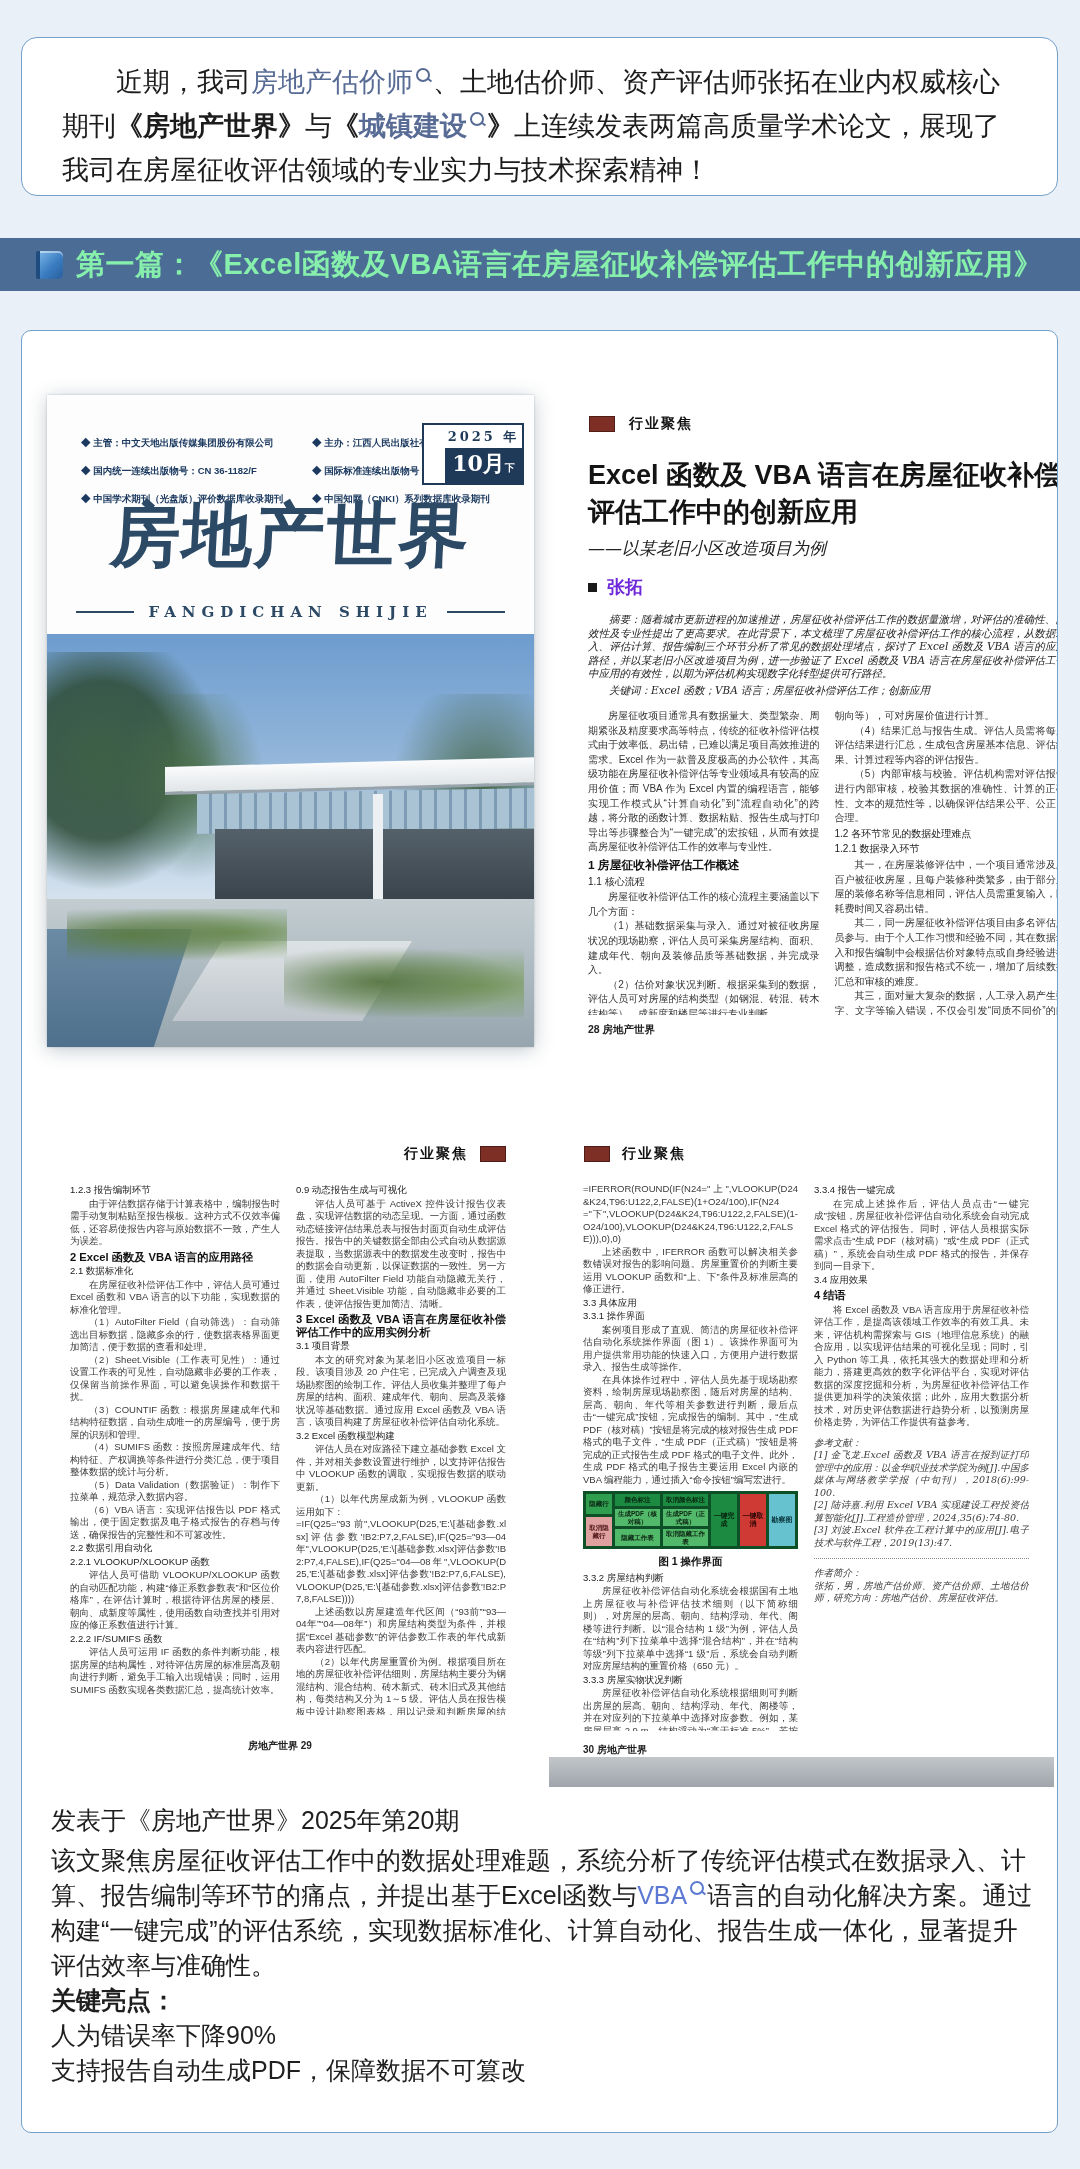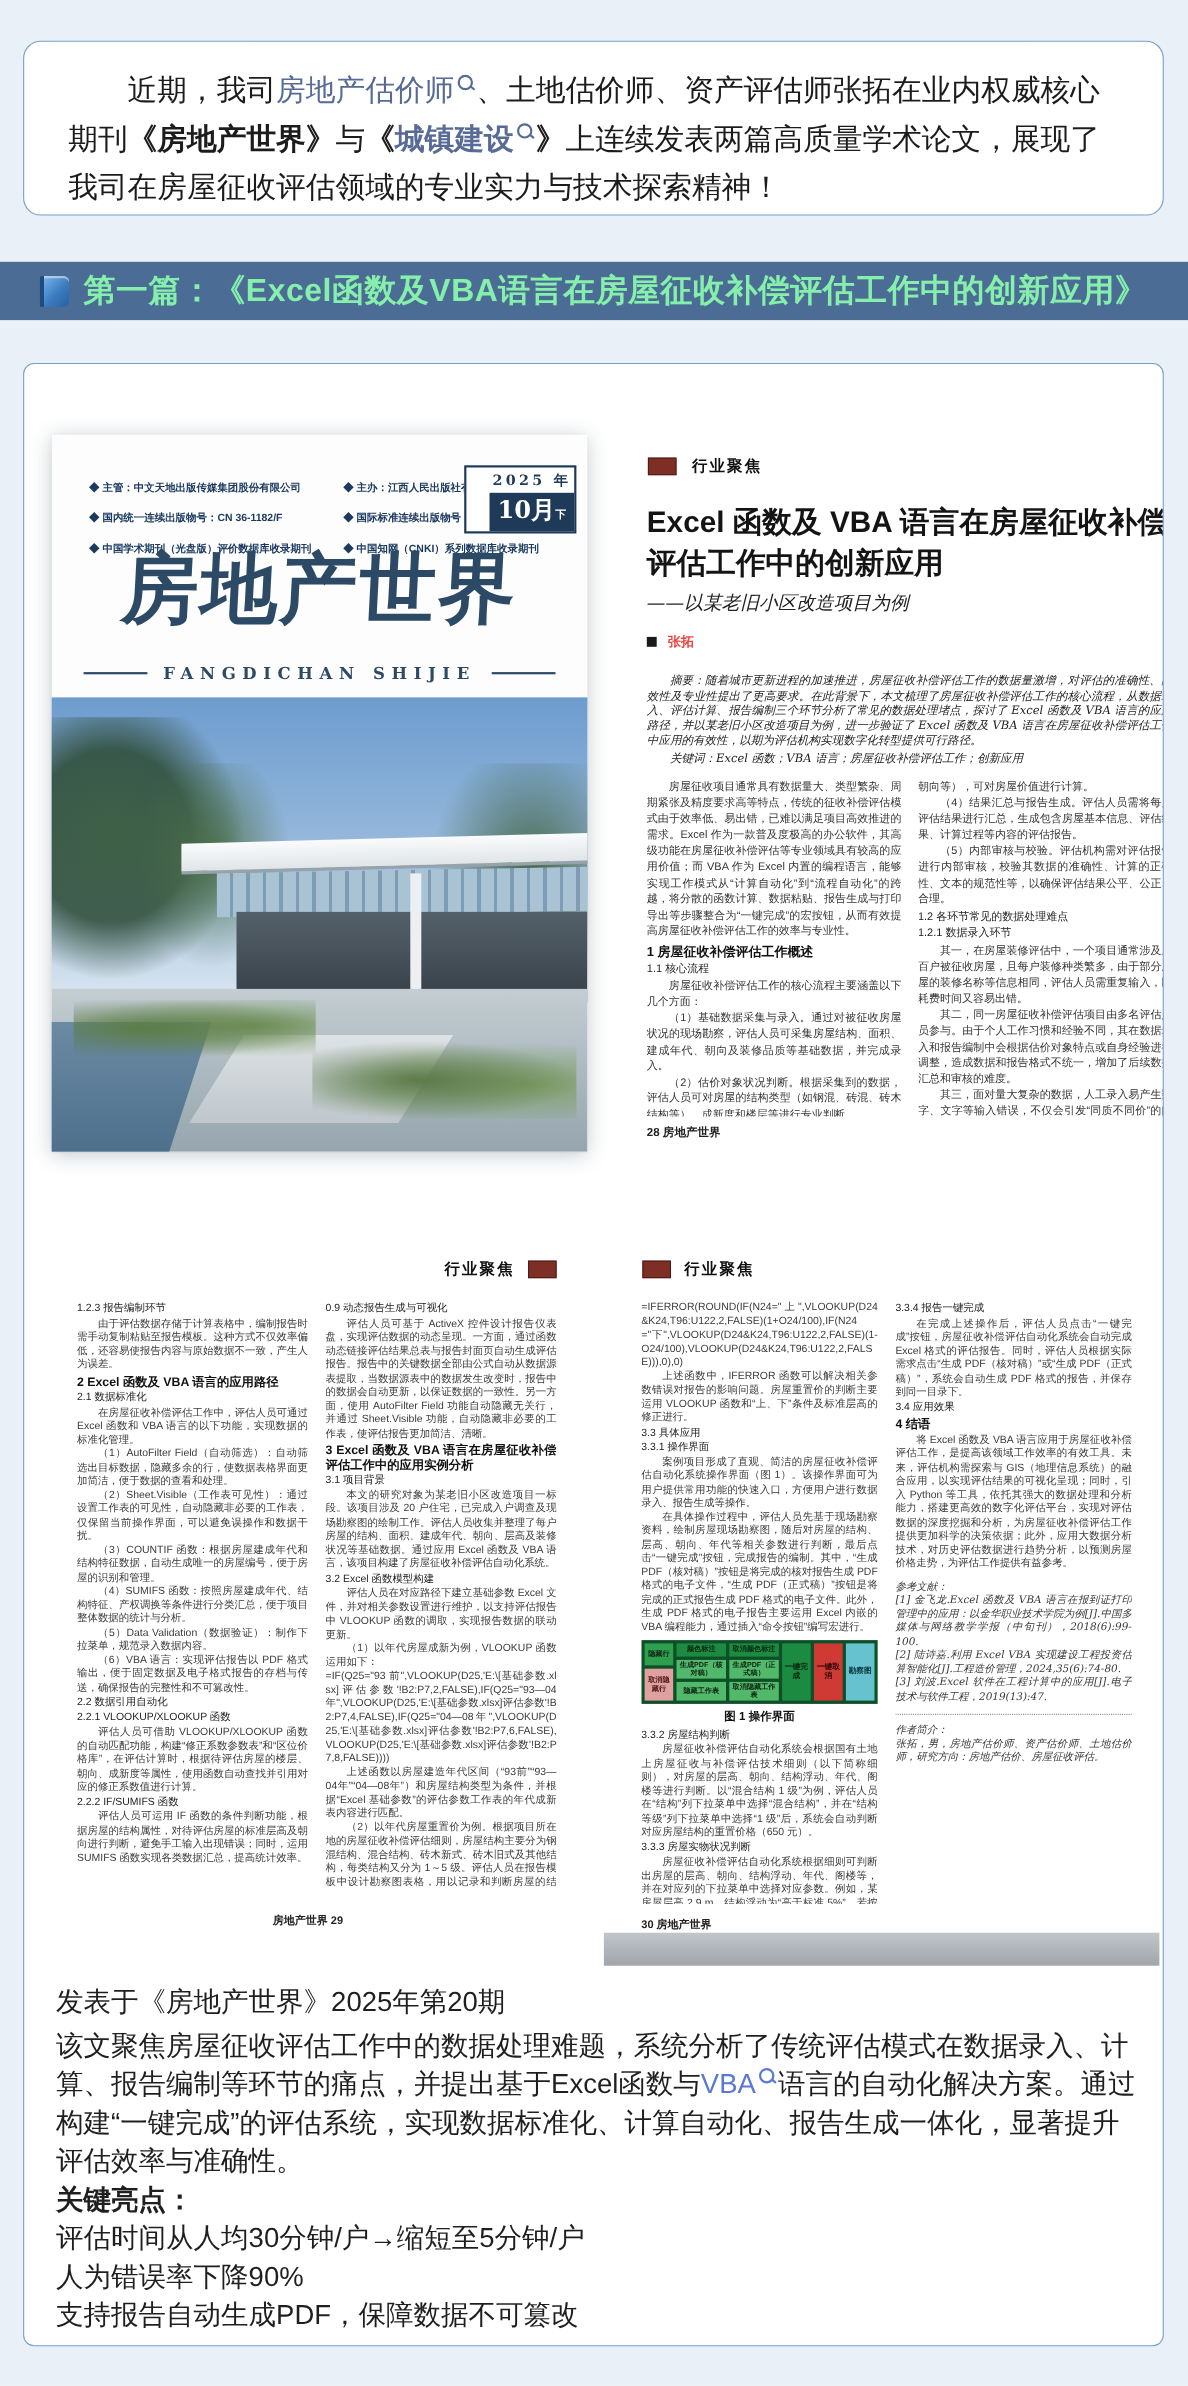--- a/index.html
+++ b/index.html
@@ -76,21 +76,21 @@
   .blk-code{text-indent:0;word-break:break-all;}
   .blk-refh{font-family:"DejaVu Serif",serif;font-style:italic;margin-top:8px;}
   .blk-ref{font-family:"DejaVu Serif",serif;font-style:italic;text-indent:0;}
   .blk-dots{border-top:1.5px dotted #888;margin:9px 0 2px;}
   .blk-hl{text-indent:0;}
 
   
   .p1-label{position:absolute;left:567px;top:84px;display:flex;align-items:center;gap:14px;}
   .p1-title{position:absolute;left:566px;top:126px;width:478px;font-size:27px;font-weight:700;line-height:37px;color:#141414;}
   .p1-sub{position:absolute;left:566px;top:206px;font-family:"DejaVu Serif",serif;font-style:italic;font-size:17px;color:#222;}
-  .p1-author{position:absolute;left:566px;top:244px;display:flex;align-items:center;gap:10px;font-size:12px;font-weight:700;color:#ef4444;}
+  .p1-author{position:absolute;left:566px;top:244px;display:flex;align-items:center;gap:10px;font-size:18px;font-weight:700;color:#6d28d9;}
   .author-sq{width:9px;height:9px;background:#1a1a1a;}
   .p1-abstract{position:absolute;left:566px;top:282px;width:478px;font-family:"DejaVu Serif",serif;font-style:italic;
     font-size:10.5px;line-height:13.6px;color:#222;text-align:justify;}
   .abs-p,.abs-k{text-indent:2em;margin:0;}
   .abs-k{margin-top:3px;}
   .p1-cols{position:absolute;left:566px;top:378px;width:478px;height:306px;display:flex;gap:15px;
     font-size:10px;line-height:14.6px;color:#333;text-align:justify;overflow:hidden;}
   .p1-footer{position:absolute;left:566px;top:692px;font-size:10.5px;font-weight:700;color:#222;}
 
   
@@ -326,20 +326,19 @@
       </div>
       <div class="p3-footer">30  房地产世界</div>
       <div class="p3-strip"></div>
     </div>
 
     <div class="summary">
       <div class="sum-issue">发表于《房地产世界》2025年第20期</div>
       <div class="sum-para"><span>该文聚焦房屋征收评估工作中的数据处理难题，系统分析了传统评估模式在数据录入、计算、报告编制等环节的痛点，并提出基于Excel函数与</span><span class="link2">VBA<span class="qicon"></span></span><span>语言的自动化解决方案。通过构建“一键完成”的评估系统，实现数据标准化、计算自动化、报告生成一体化，显著提升评估效率与准确性。</span></div>
       <div class="sum-head">关键亮点：</div>
       <div>
-          <div class="blk blk-hl">评估时间从人均30分钟/户→缩短至5分钟/户</div>
           <div class="blk blk-hl">人为错误率下降90%</div>
           <div class="blk blk-hl">支持报告自动生成PDF，保障数据不可篡改</div>
         </div>
     </div>
 
   </div>
 </div>
 
 </body></html>

